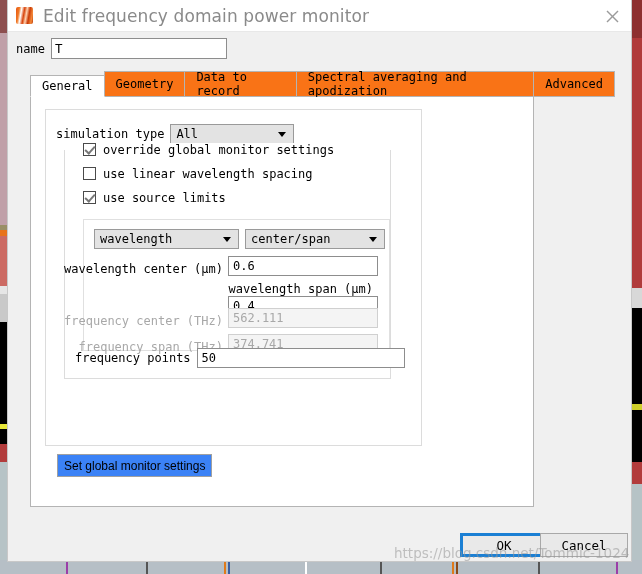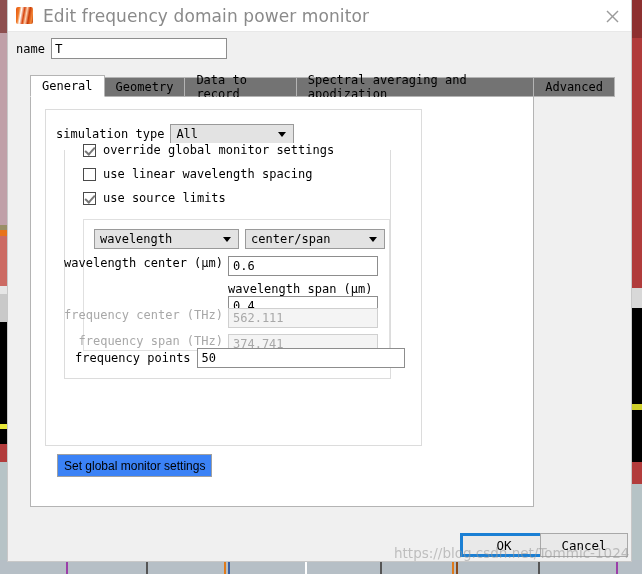--- a/index.html
+++ b/index.html
@@ -101,27 +101,27 @@
 
   
   .tabstrip {
     position: absolute;
     left: 22px; top: 76px;
     width: 584px; height: 21px;
     display: flex;
     align-items: flex-end;
   }
   .tab {
-    height: 20px;
+    height: 26px;
     box-sizing: border-box;
     padding: 0 11px;
     font-size: 12px;
     color: #000;
     display: flex; align-items: center;
-    background: #737373;
+    background: #f97316;
     border: 1px solid #b4b4b4;
     border-bottom: 1px solid #b4b4b4;
     margin-right: -1px;
   }
   .tab.active {
     height: 22px;
     background: #ffffff;
     border-bottom: 1px solid #ffffff;
     z-index: 3;
     position: relative;
@@ -184,21 +184,21 @@
     position: absolute;
     left: 18px; top: 40px;
     width: 327px; height: 229px;
     border: 1px solid #dcdcdc;
     border-top: none;
     box-sizing: border-box;
   }
 
   .cbrow {
     position: absolute;
-    display: flex; align-items: center;
+    display: flex; 
     left: 18px;
   }
   .cbox {
     width: 13px; height: 13px;
     box-sizing: border-box;
     border: 1px solid #4a4a4a;
     background: #ffffff;
     margin-right: 7px;
     position: relative;
     flex: 0 0 auto;
@@ -215,21 +215,21 @@
 
   .fields-group {
     position: absolute;
     left: 18px; top: 69px;
     width: 307px; height: 132px;
     border: 1px solid #e0e0e0;
     box-sizing: border-box;
   }
   .frow {
     position: absolute;
-    display: flex; align-items: flex-start;
+    display: flex; align-items: flex-end;
     right: 11px;
   }
   .frow .lbl { text-align: right; margin-right: 5px; }
   .txt {
     box-sizing: border-box;
     height: 20px;
     width: 150px;
     border: 1px solid #8d8d8d;
     background: #ffffff;
     font-size: 12px;

